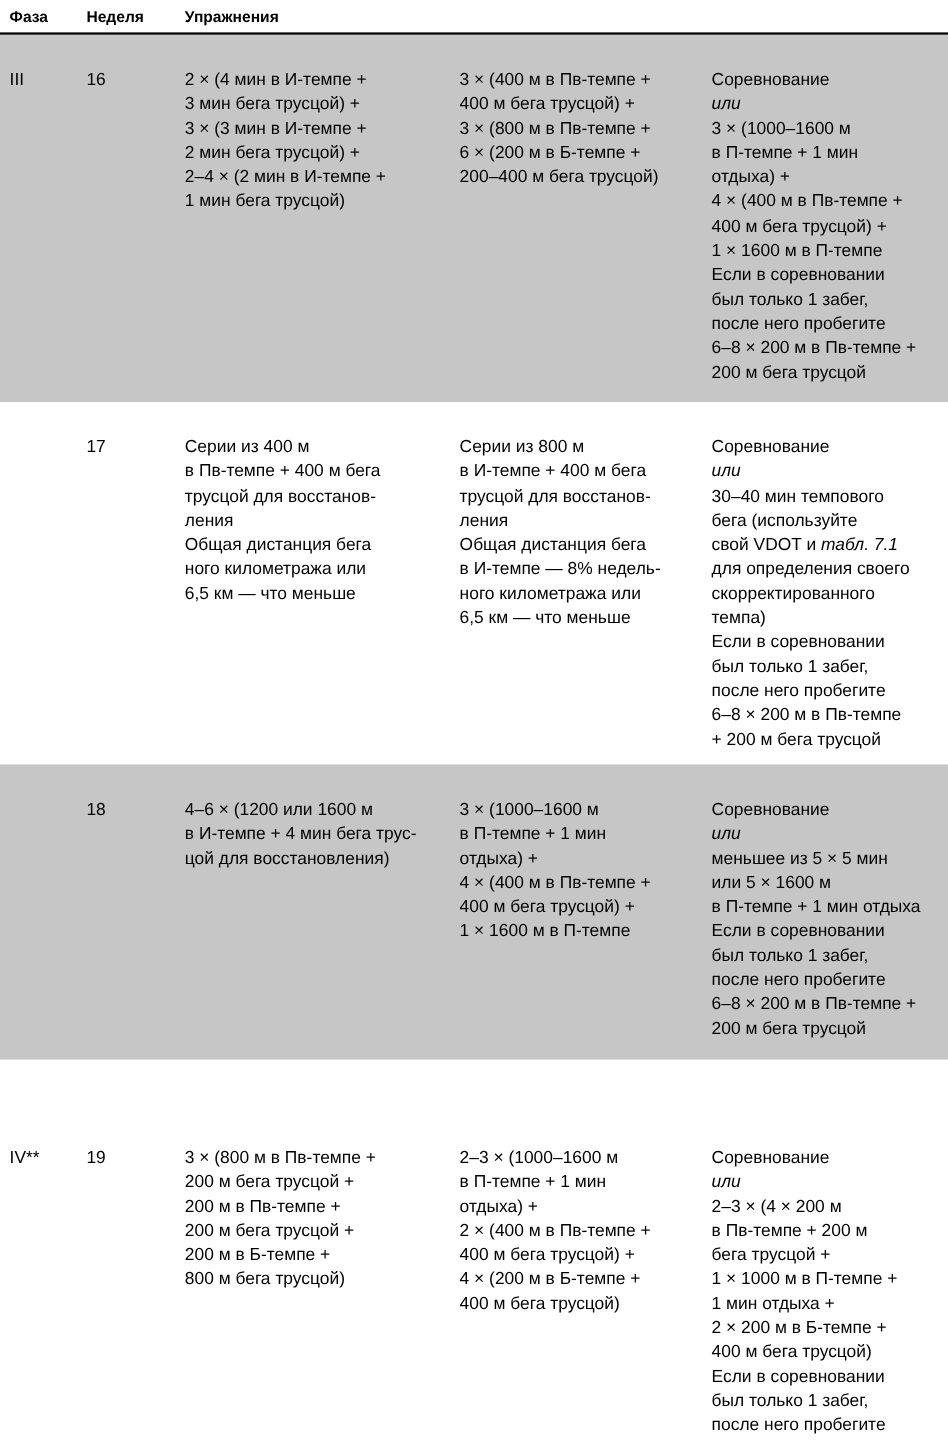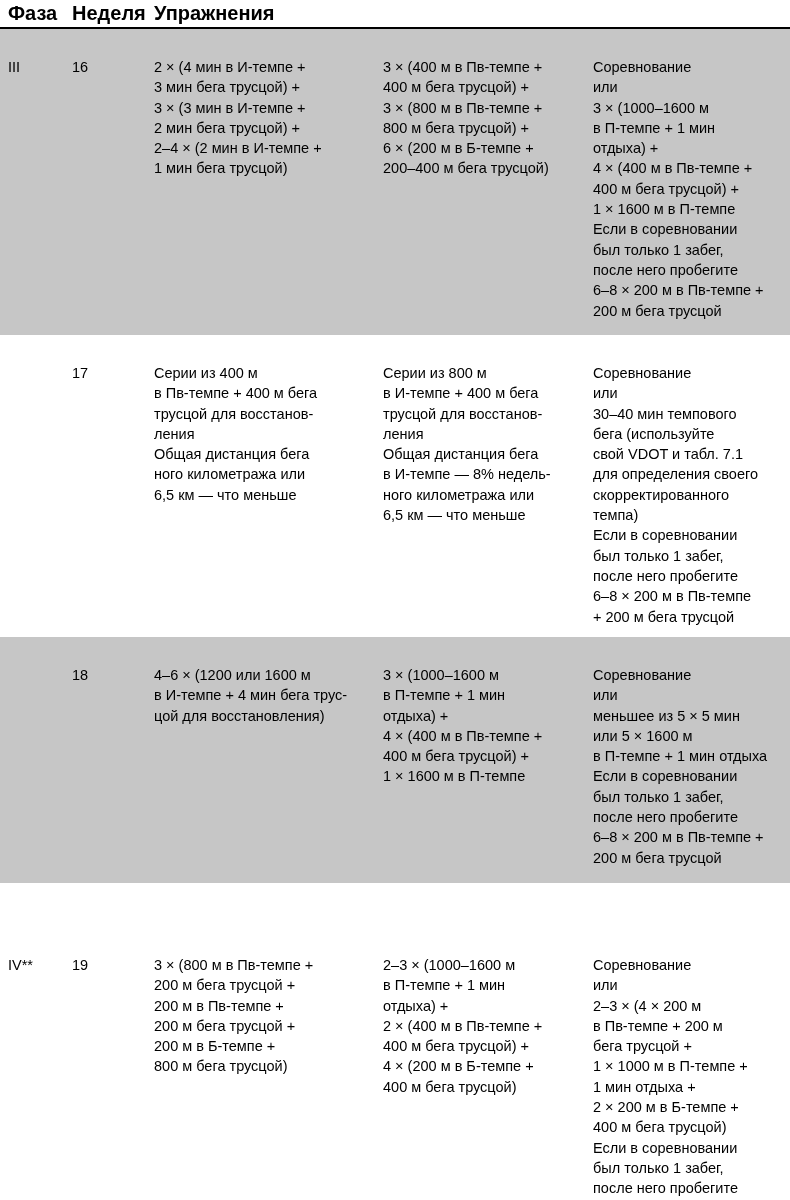--- a/index.html
+++ b/index.html
@@ -7,39 +7,39 @@
     width:790px;height:1200px;overflow:hidden;background:#ffffff;color:#000;
     font-family:"Liberation Sans", sans-serif;
   }
   .page{width:790px;height:1200px;}
   .header-row{
     display:grid;
     grid-template-columns:72px 82px 1fr;
     padding:6px 0 6px 0;
     border-bottom:2.5px solid #000;
     font-weight:bold;
-    font-size:20px;
+    font-size:13px;
     line-height:15px;
     align-items:end;
   }
   .header-row .hcell{padding:0;}
   .header-row .hcell.first{padding-left:8px;}
   .row{
     display:grid;
     grid-template-columns:72px 82px 229px 210px 1fr;
     font-size:14.5px;
     line-height:20.3px;
     padding-top:28px;
     box-sizing:border-box;
   }
   .row.shaded{background:#c6c6c6;}
   .cell{padding-right:8px;}
   .cell.phase{padding-left:8px;}
   .ln{white-space:nowrap;}
-  .it{}
+  .it{font-style:italic;}
 </style>
 </head>
 <body>
 
 <div class="page">
   <div class="header-row">
     <div class="hcell first">Фаза</div>
     <div class="hcell">Неделя</div>
     <div class="hcell">Упражнения</div>
   </div>
@@ -52,21 +52,20 @@
           <div class="ln"><span>3 мин бега трусцой) +</span></div>
           <div class="ln"><span>3 × (3 мин в И-темпе +</span></div>
           <div class="ln"><span>2 мин бега трусцой) +</span></div>
           <div class="ln"><span>2–4 × (2 мин в И-темпе +</span></div>
           <div class="ln"><span>1 мин бега трусцой)</span></div>
         </div>
         <div class="cell">
           <div class="ln"><span>3 × (400 м в Пв-темпе +</span></div>
           <div class="ln"><span>400 м бега трусцой) +</span></div>
           <div class="ln"><span>3 × (800 м в Пв-темпе +</span></div>
-          <div class="ln"><span>800 м бега трусцой) +</span></div>
           <div class="ln"><span>6 × (200 м в Б-темпе +</span></div>
           <div class="ln"><span>200–400 м бега трусцой)</span></div>
         </div>
         <div class="cell">
           <div class="ln"><span>Соревнование</span></div>
           <div class="ln"><span class="it">или</span></div>
           <div class="ln"><span>3 × (1000–1600 м</span></div>
           <div class="ln"><span>в П-темпе + 1 мин</span></div>
           <div class="ln"><span>отдыха) +</span></div>
           <div class="ln"><span>4 × (400 м в Пв-темпе +</span></div>

